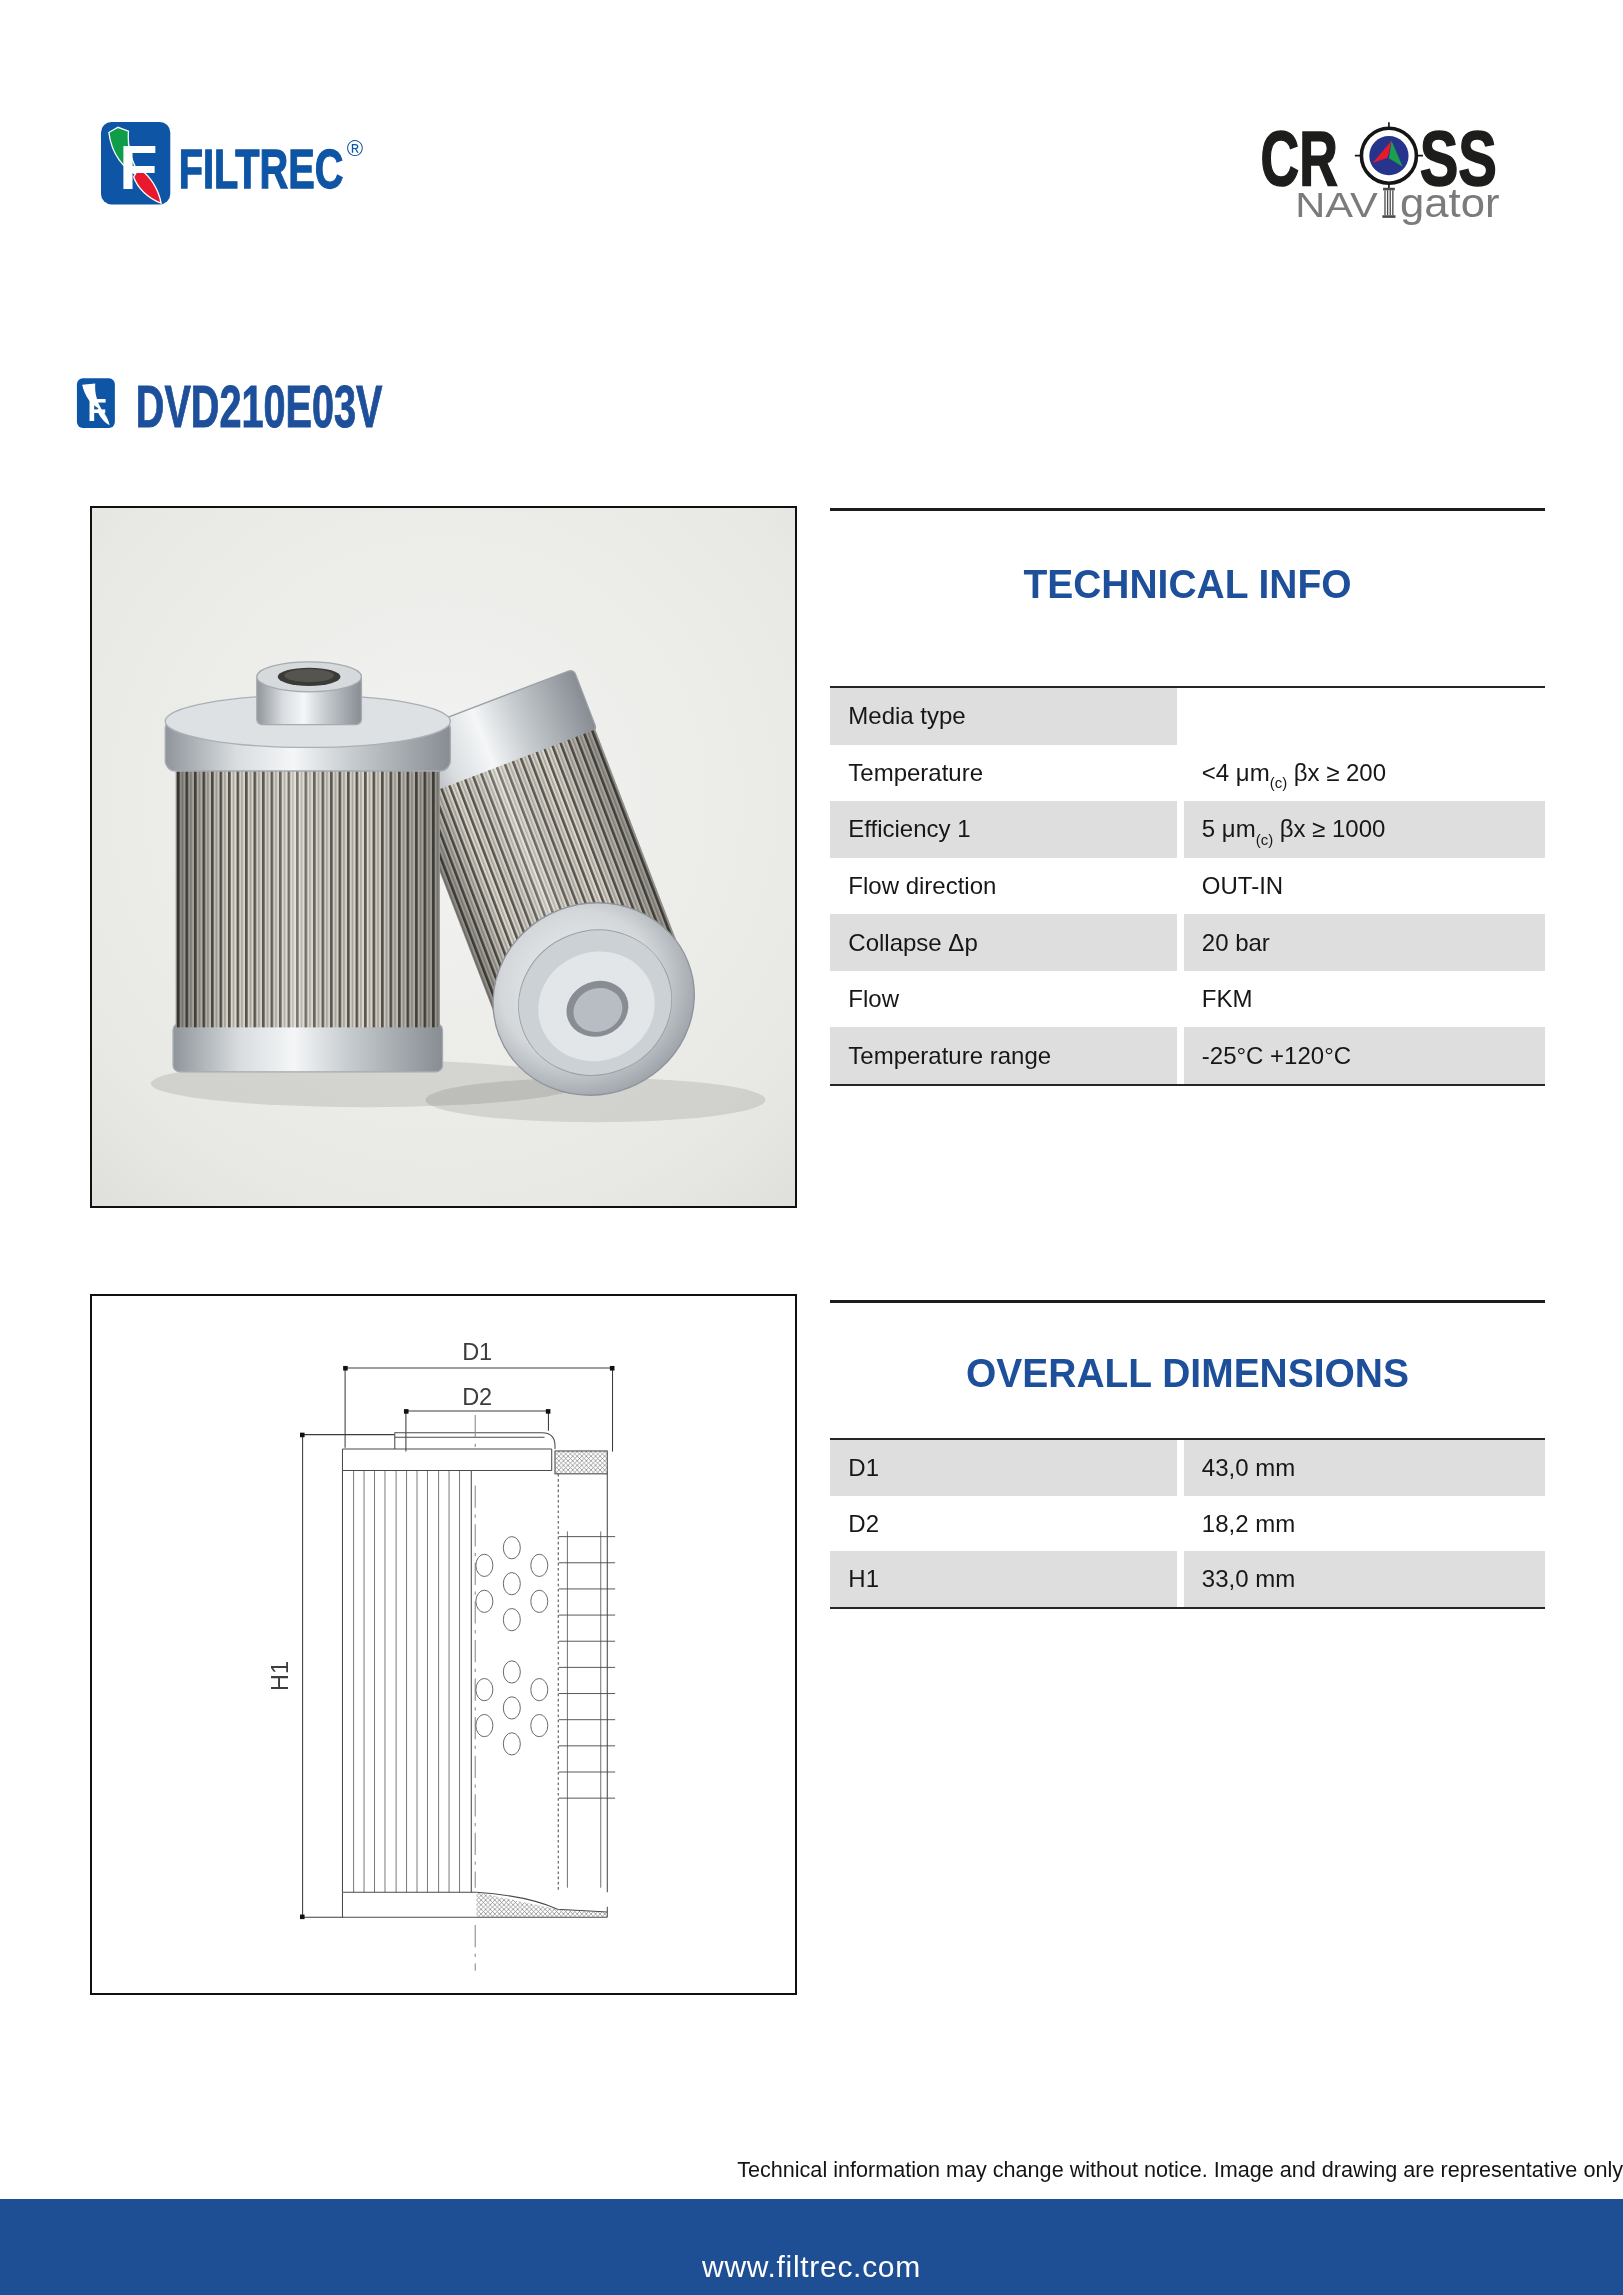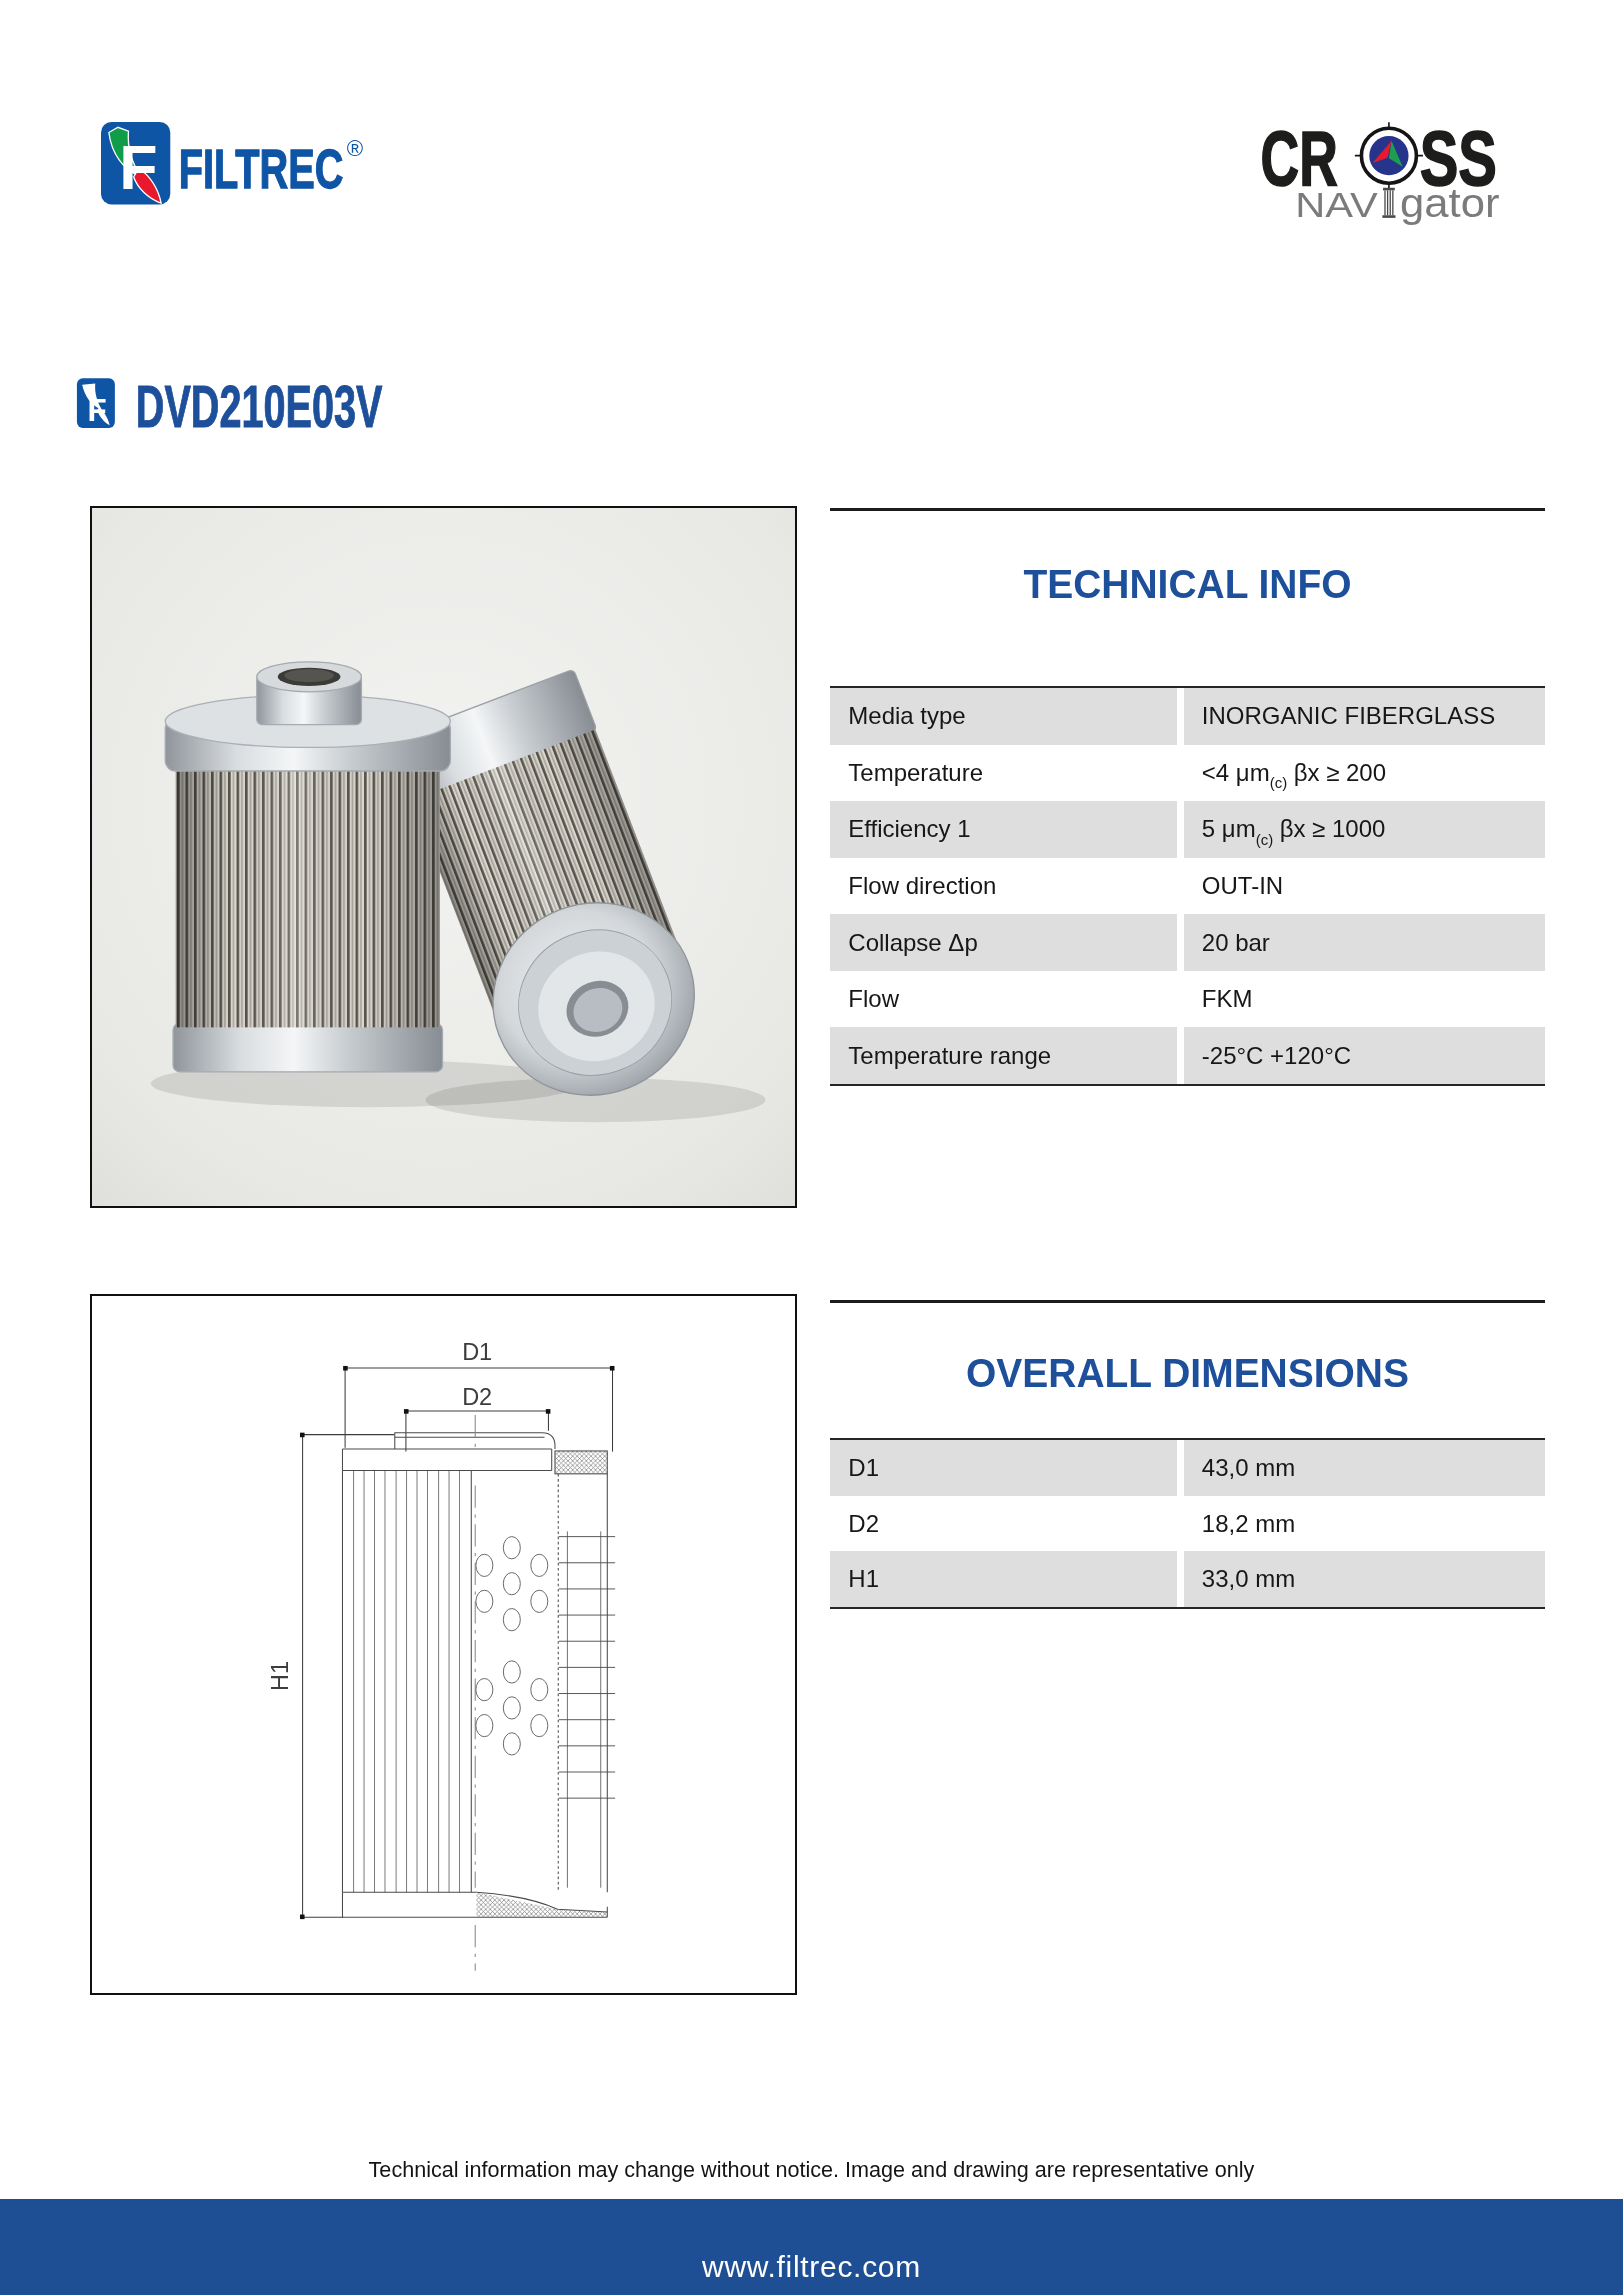--- a/index.html
+++ b/index.html
@@ -29,21 +29,21 @@
                font-size:24px; color:#171717; }
   .cell.label { width:347px; }
   .cell.gap   { width:6.5px; padding:0; background:#ffffff; }
   .cell.value { flex:1; }
   .row-gray .label, .row-gray .value { background:#dedede; }
   .row-white .label, .row-white .value { background:#ffffff; }
   .sub-c { font-size:15px; position:relative; top:7.2px; }
   .val-end { margin-left:6.5px; }
 
   
-  .disclaimer { position:absolute; left:0; top:2157px; width:1623px; text-align:center;
+  .disclaimer { position:absolute; left:0; top:2157px; width:1623px; text-align:right;
                 font-size:21.6px; color:#141414; }
   .bottom-bar { position:absolute; left:0; top:2199px; width:1623px; height:97px;
                 background:#1e4e94; display:flex; align-items:center; justify-content:center; }
   .website    { color:#ffffff; font-size:30px; letter-spacing:0.7px;margin-top:38px; }
 </style>
 </head>
 <body>
 
 <div class="page">
 
@@ -156,21 +156,20 @@
     </svg>
   </div>
 
   <div class="sec-rule" style="top:508px;"></div>
   <div class="sec-title" style="top:564px;">TECHNICAL INFO</div>
 
   <div class="spec-table" style="top:686px;height:400px;">
     <div class="spec-row row-gray">
       <div class="cell label">Media type</div>
       <div class="cell gap"></div>
-      <div class="cell value">INORGANIC FIBERGLASS</div>
     </div>
     <div class="spec-row row-white">
       <div class="cell label">Temperature</div>
       <div class="cell gap"></div>
       <div class="cell value">
           <span>
         <span>&lt;4 μm</span><span class="sub-c">(c)</span><span class="val-end">βx ≥ 200</span>
       </span>
         </div>
     </div>

